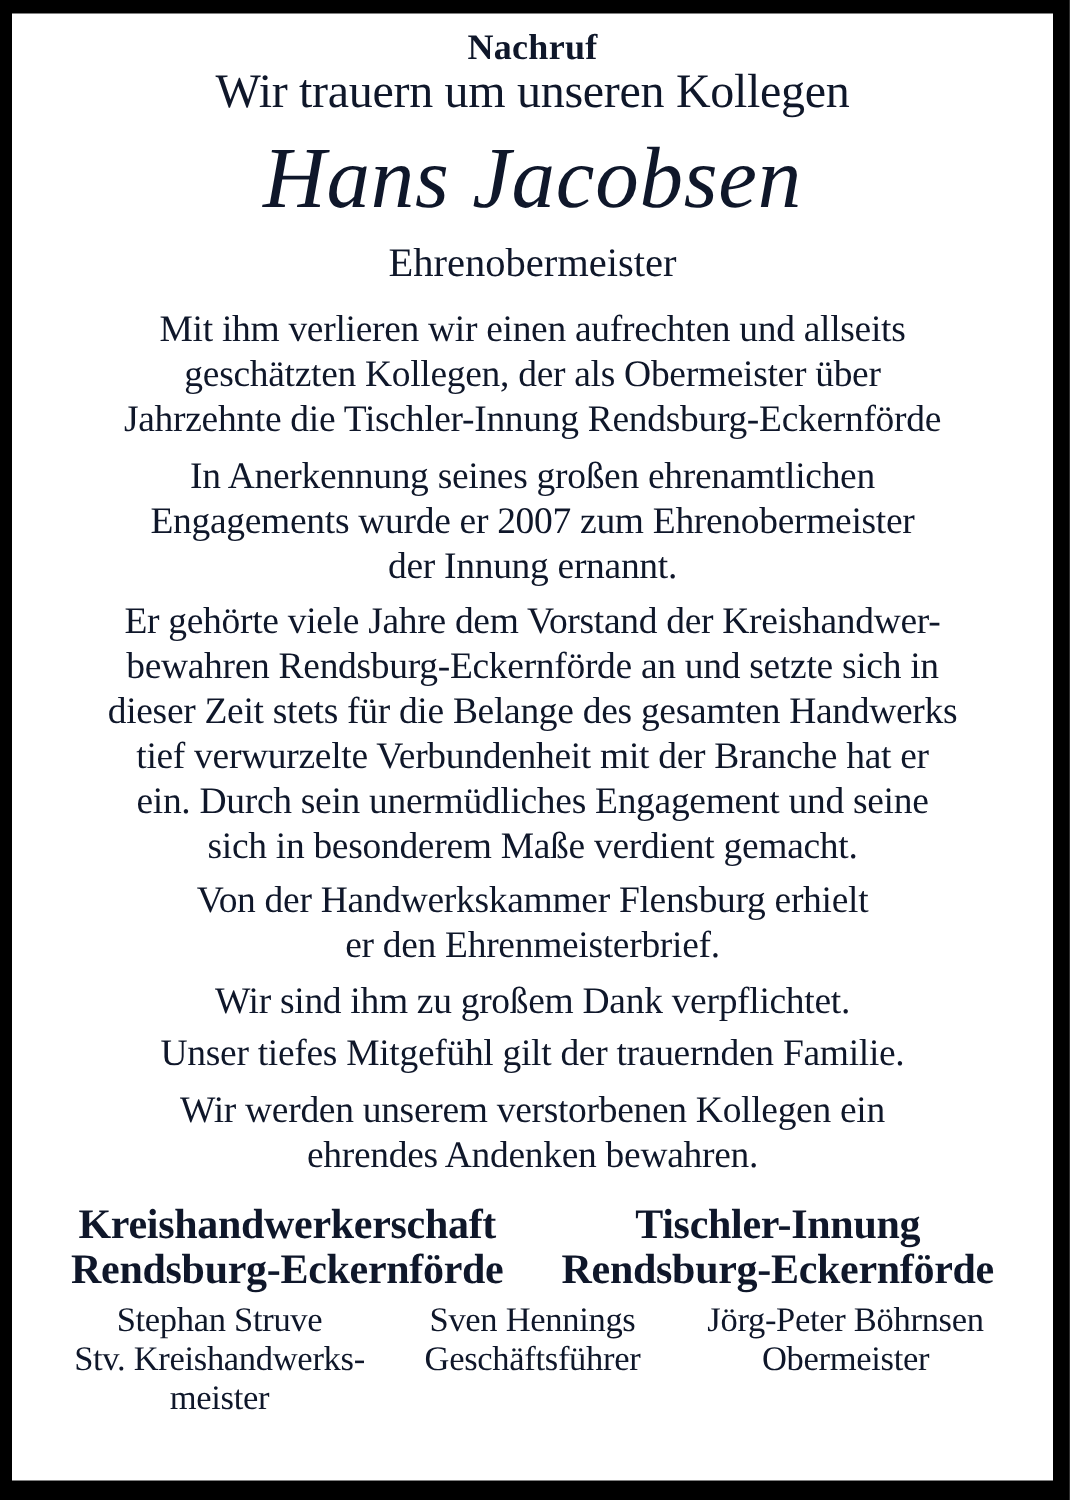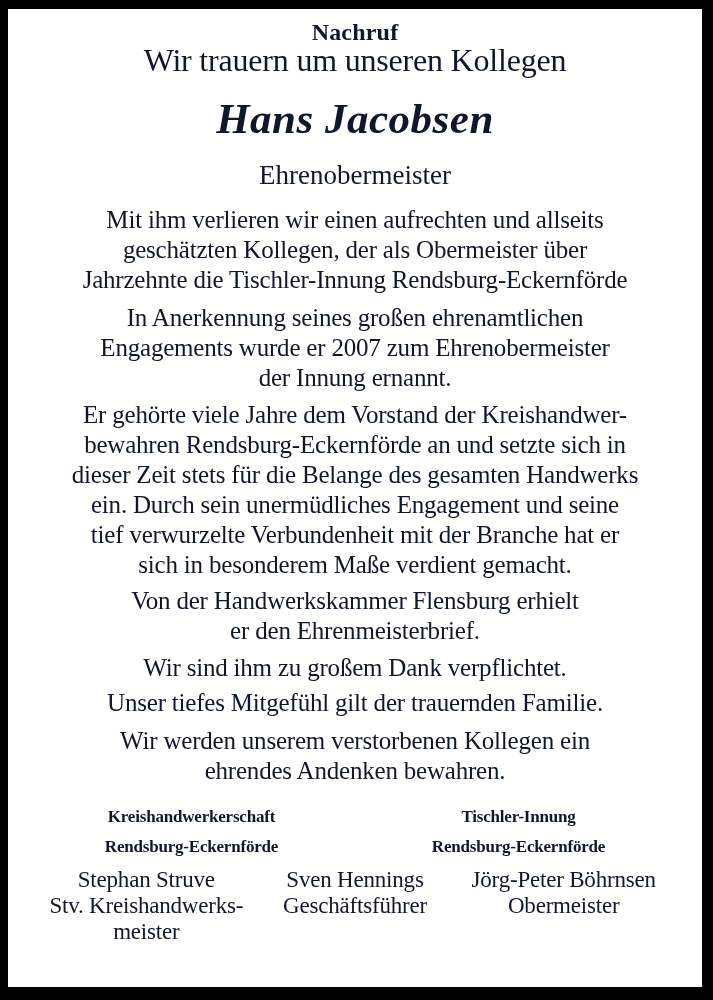--- a/index.html
+++ b/index.html
@@ -33,23 +33,23 @@
     letter-spacing: 0.2px;
   }
   .intro {
     margin-top: 0;
     font-size: 32px;
     line-height: 30px;
     letter-spacing: -0.2px;
   }
   .deceased-name {
     margin-top: 12px;
-    font-size: 43px;
+    font-size: 58px;
     line-height: 64px;
-    font-weight: bold;
+    font-weight: normal;
     font-style: italic;
     letter-spacing: 0.5px;
   }
   .role {
     margin-top: 9px;
     font-size: 27px;
     line-height: 30px;
   }
   .para {
     display: flex;
@@ -68,21 +68,21 @@
   .p6 { margin-top: 5px; }
   .p7 { margin-top: 8px; }
   .orgs {
     margin-top: 16px;
     width: 100%;
     display: flex;
   }
   .org {
     flex: 1;
     font-weight: bold;
-    font-size: 17px;
+    font-size: 28px;
     line-height: 30px;
     letter-spacing: -0.2px;
   }
   .org .line { white-space: nowrap; }
   .signers {
     margin-top: 5px;
     width: 100%;
     box-sizing: border-box;
     padding: 0 14px;
     display: flex;
@@ -116,22 +116,22 @@
     <div class="para p2">
       <div class="line">In Anerkennung seines großen ehrenamtlichen</div>
       <div class="line">Engagements wurde er 2007 zum Ehrenobermeister</div>
       <div class="line">der Innung ernannt.</div>
     </div>
 
     <div class="para p3">
       <div class="line">Er gehörte viele Jahre dem Vorstand der Kreishandwer-</div>
       <div class="line">bewahren Rendsburg-Eckernförde an und setzte sich in</div>
       <div class="line">dieser Zeit stets für die Belange des gesamten Handwerks</div>
+      <div class="line">tief verwurzelte Verbundenheit mit der Branche hat er</div>
       <div class="line">ein. Durch sein unermüdliches Engagement und seine</div>
-      <div class="line">tief verwurzelte Verbundenheit mit der Branche hat er</div>
       <div class="line">sich in besonderem Maße verdient gemacht.</div>
     </div>
 
     <div class="para p4">
       <div class="line">Von der Handwerkskammer Flensburg erhielt</div>
       <div class="line">er den Ehrenmeisterbrief.</div>
     </div>
 
     <div class="para p5">
       <div class="line">Wir sind ihm zu großem Dank verpflichtet.</div>

